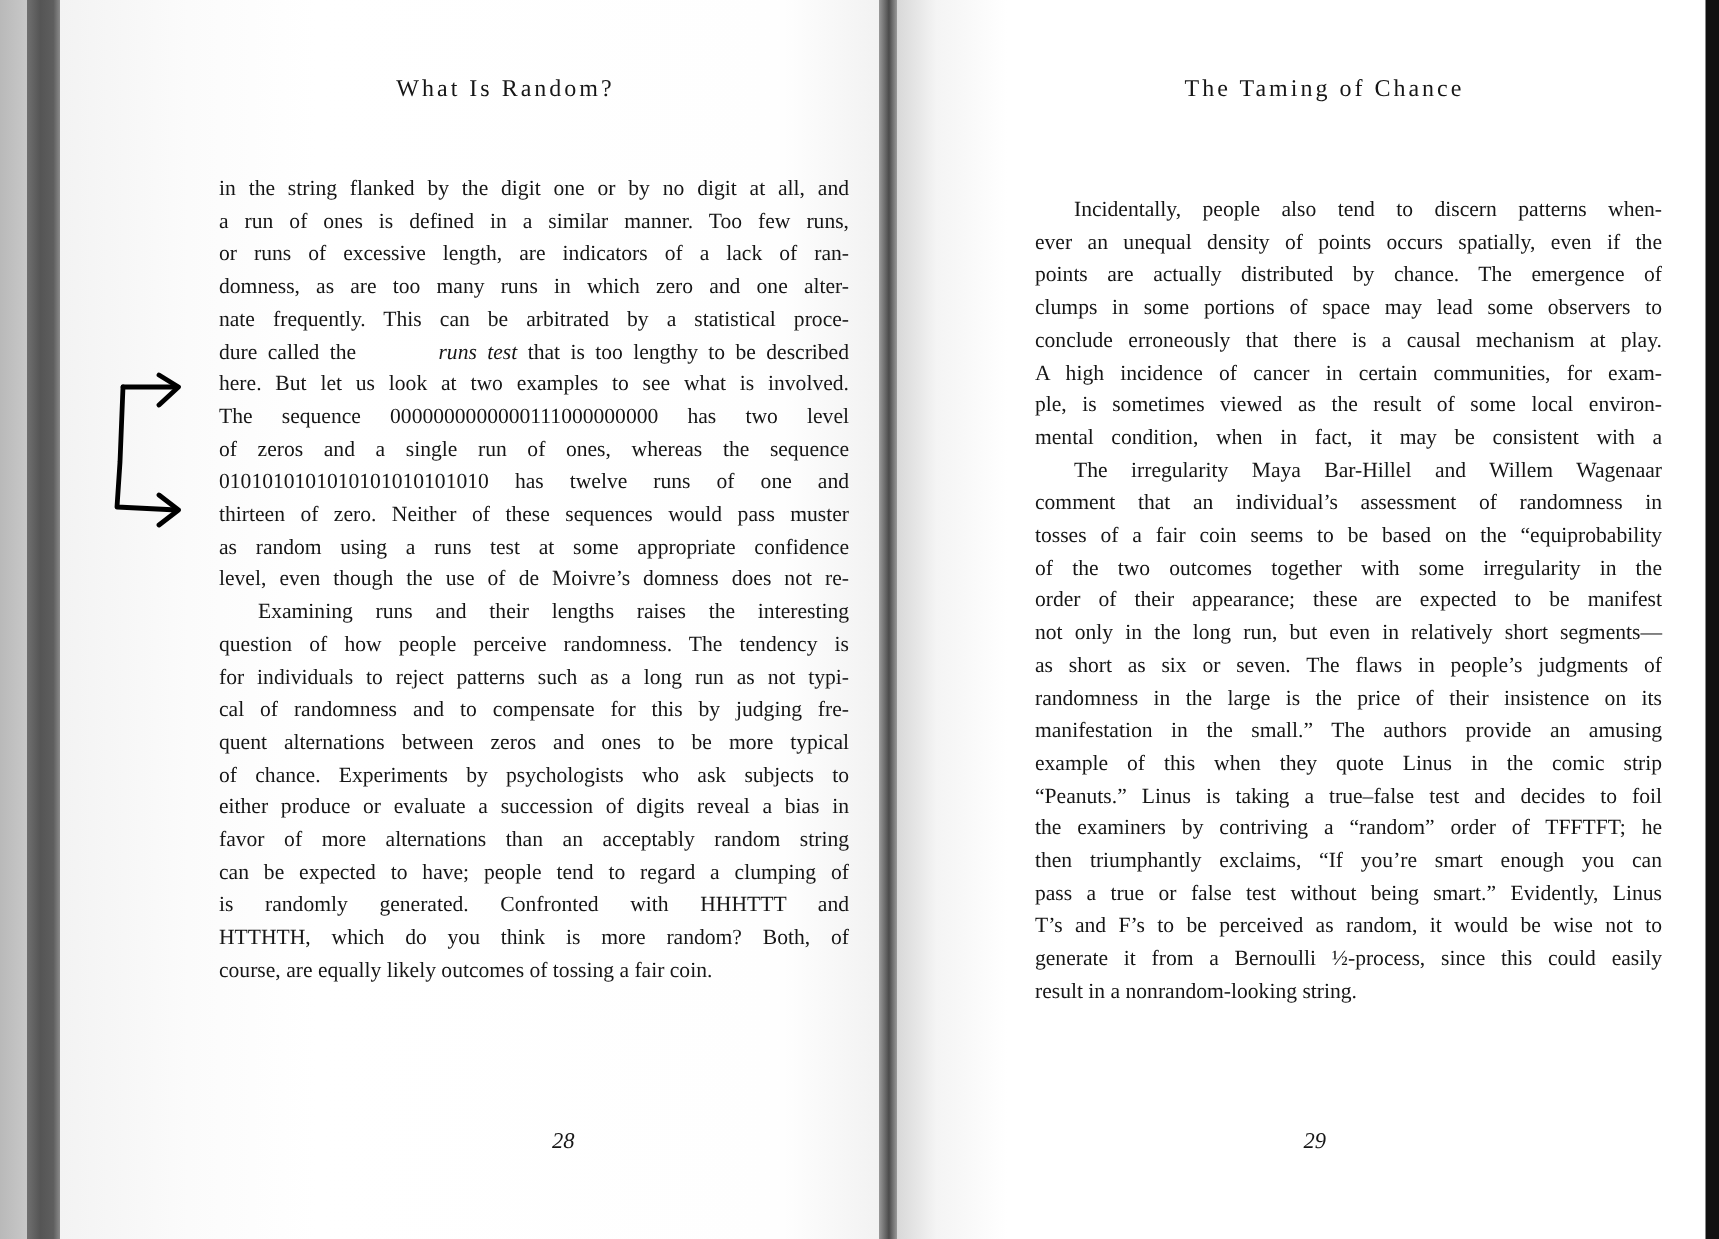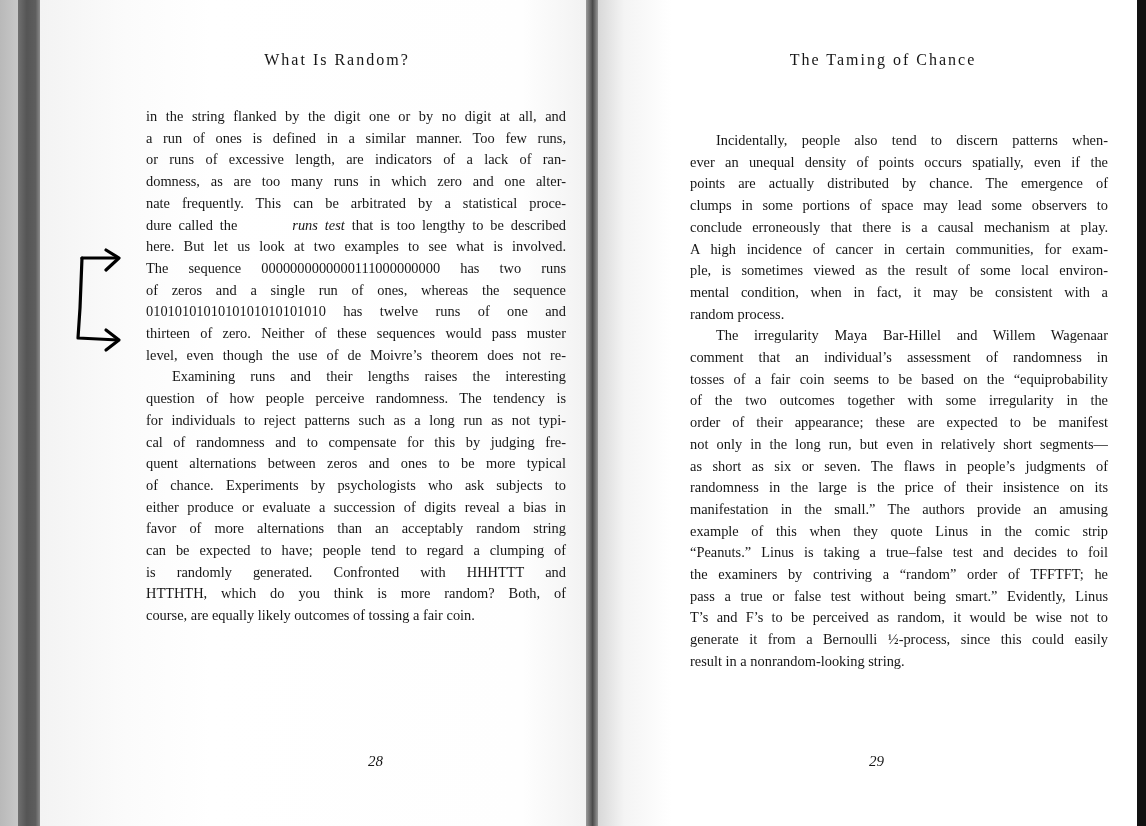--- a/index.html
+++ b/index.html
@@ -37,21 +37,21 @@
   }
   .running-head {
     position: absolute; top: 51px; font-size: 16px; letter-spacing: 2px; text-align: center;
   }
   .left-head { left: 0; width: 627px; }   
   .right-head { left: 0; width: 560px; padding-left: 0; } 
   .text-block {
     position: absolute; font-size: 14.4px; line-height: 21.7px; text-align: justify;
     hyphens: none;
   }
-  .text-left { left: 106px; top: 106px; width: 420px; }
+  .text-left { left: 106px; top: 116px; width: 420px; }
   .text-right { left: 92px; top: 130px; width: 418px; }
   .text-block p { margin: 0; }
   .line { display: block; text-align: justify; text-align-last: justify; white-space: nowrap; }
   .line.last { text-align-last: left; }
   em { font-style: italic; margin-left: 48px; }
   .folio {
     position: absolute; top: 753px; font-size: 15px; font-style: italic;
   }
   .folio-left { left: 286px; margin-left: 42px; }
   .folio-right { left: 271px; }
@@ -70,25 +70,26 @@
 
   <div class="text-block text-left">
     <p>
       <span class="line">in the string flanked by the digit one or by no digit at all, and</span>
       <span class="line">a run of ones is defined in a similar manner. Too few runs,</span>
       <span class="line">or runs of excessive length, are indicators of a lack of ran-</span>
       <span class="line">domness, as are too many runs in which zero and one alter-</span>
       <span class="line">nate frequently. This can be arbitrated by a statistical proce-</span>
       <span class="line"><span>dure called the</span> <em>runs test</em> <span>that is too lengthy to be described</span></span>
       <span class="line">here. But let us look at two examples to see what is involved.</span>
-      <span class="line">The sequence 0000000000000111000000000 has two runs</span>
+      <span class="line">The sequence 0000000000000111000000000 has two level</span>
       <span class="line">of zeros and a single run of ones, whereas the sequence</span>
       <span class="line">0101010101010101010101010 has twelve runs of one and</span>
       <span class="line">thirteen of zero. Neither of these sequences would pass muster</span>
-      <span class="line">level, even though the use of de Moivre’s theorem does not re-</span>
+      <span class="line">as random using a runs test at some appropriate confidence</span>
+      <span class="line">level, even though the use of de Moivre’s domness does not re-</span>
     </p>
     <p>
       <span class="line" style="padding-left:26px;box-sizing:border-box;">Examining runs and their lengths raises the interesting</span>
       <span class="line">question of how people perceive randomness. The tendency is</span>
       <span class="line">for individuals to reject patterns such as a long run as not typi-</span>
       <span class="line">cal of randomness and to compensate for this by judging fre-</span>
       <span class="line">quent alternations between zeros and ones to be more typical</span>
       <span class="line">of chance. Experiments by psychologists who ask subjects to</span>
       <span class="line">either produce or evaluate a succession of digits reveal a bias in</span>
       <span class="line">favor of more alternations than an acceptably random string</span>
@@ -117,35 +118,35 @@
   <div class="text-block text-right">
     <p>
       <span class="line" style="padding-left:26px;box-sizing:border-box;">Incidentally, people also tend to discern patterns when-</span>
       <span class="line">ever an unequal density of points occurs spatially, even if the</span>
       <span class="line">points are actually distributed by chance. The emergence of</span>
       <span class="line">clumps in some portions of space may lead some observers to</span>
       <span class="line">conclude erroneously that there is a causal mechanism at play.</span>
       <span class="line">A high incidence of cancer in certain communities, for exam-</span>
       <span class="line">ple, is sometimes viewed as the result of some local environ-</span>
       <span class="line">mental condition, when in fact, it may be consistent with a</span>
-      <span class="line last">random process.</span>
     </p>
     <p>
       <span class="line" style="padding-left:26px;box-sizing:border-box;">The irregularity Maya Bar-Hillel and Willem Wagenaar</span>
       <span class="line">comment that an individual’s assessment of randomness in</span>
       <span class="line">tosses of a fair coin seems to be based on the “equiprobability</span>
       <span class="line">of the two outcomes together with some irregularity in the</span>
       <span class="line">order of their appearance; these are expected to be manifest</span>
       <span class="line">not only in the long run, but even in relatively short segments—</span>
       <span class="line">as short as six or seven. The flaws in people’s judgments of</span>
       <span class="line">randomness in the large is the price of their insistence on its</span>
       <span class="line">manifestation in the small.” The authors provide an amusing</span>
       <span class="line">example of this when they quote Linus in the comic strip</span>
       <span class="line">“Peanuts.” Linus is taking a true–false test and decides to foil</span>
       <span class="line">the examiners by contriving a “random” order of TFFTFT; he</span>
+      <span class="line">then triumphantly exclaims, “If you’re smart enough you can</span>
       <span class="line">pass a true or false test without being smart.” Evidently, Linus</span>
       <span class="line">T’s and F’s to be perceived as random, it would be wise not to</span>
       <span class="line">generate it from a Bernoulli ½-process, since this could easily</span>
       <span class="line last">result in a nonrandom-looking string.</span>
     </p>
   </div>
 
   <div class="folio folio-right">29</div>
 </div>
 

